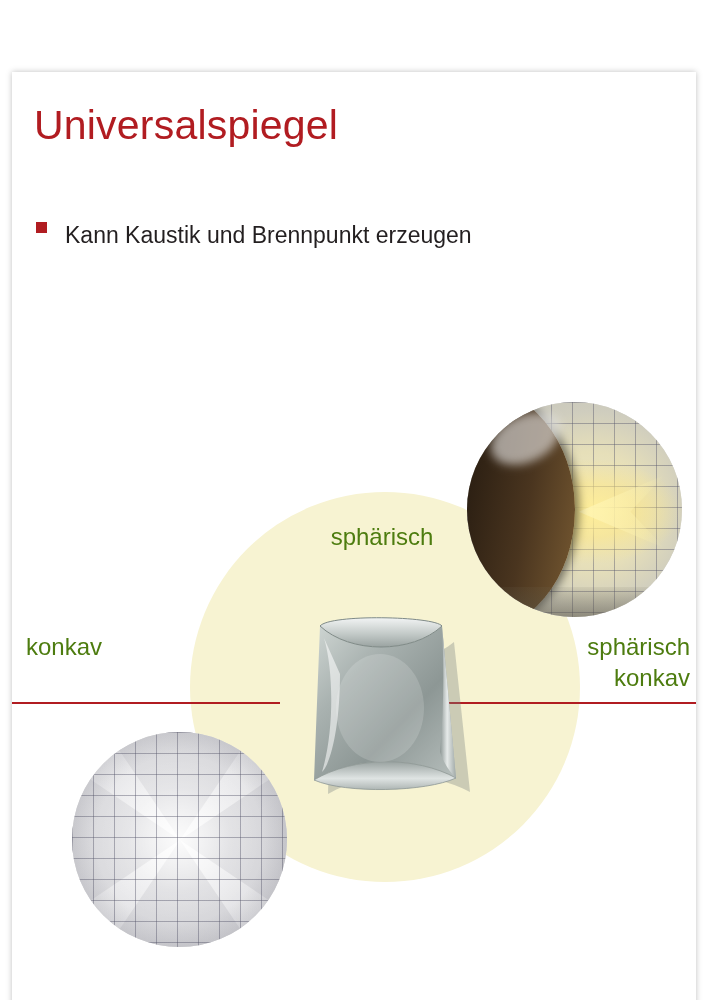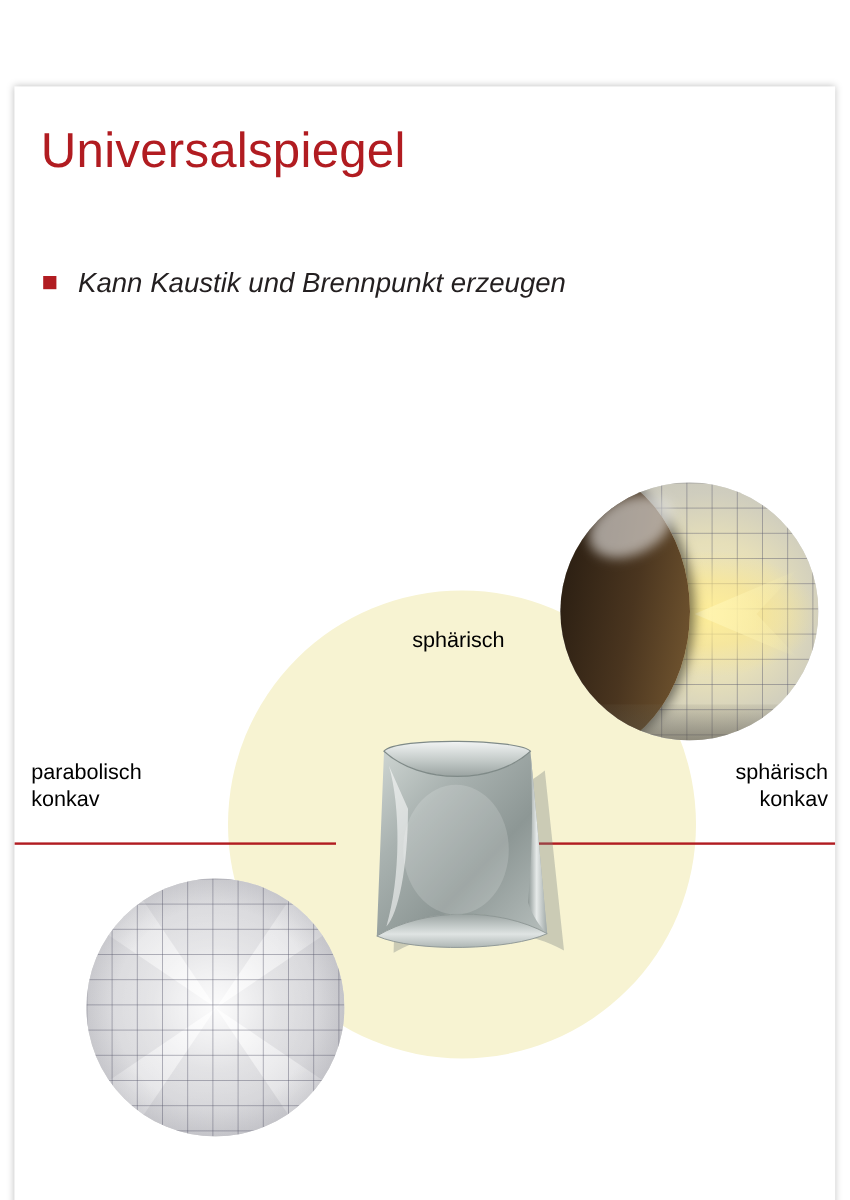--- a/index.html
+++ b/index.html
@@ -35,22 +35,20 @@
     letter-spacing: 0.2px;
     white-space: nowrap;
   }
 
   
   .bullet-row {
     position: absolute;
     left: 24px;
     top: 150px;
     display: flex;
-    align-items: center;
-    font-style: italic;
   }
   .bullet-mark {
     width: 11px;
     height: 11px;
     background: #b11c21;
     margin-right: 18px;
     flex: 0 0 auto;
   }
   .bullet-text {
     font-size: 23px;
@@ -83,22 +81,22 @@
     position: absolute;
     height: 2px;
     background: #b11c21;
   }
   .rule-left  { left: 0px;   top: 385px; width: 268px; }
   .rule-right { left: 428px; top: 385px; width: 256px; }
 
   
   .lbl {
     position: absolute;
-    color: #000000;
-    font-size: 18px;
+    color: #4d7c0f;
+    font-size: 24px;
     line-height: 1.28;
   }
   .lbl-parabolisch { left: 14px;  top: 315px; text-align: left; }
   .lbl-spharisch   { left: 430px; top: 315px; width: 248px; text-align: right; }
   .lbl-konvex      { left: 270px; top: 205px; width: 200px; text-align: center; }
   .lbl-plan        { left: 280px; top: 500px; width: 180px; text-align: center; }
 
   
   .inset {
     position: absolute;
@@ -293,21 +291,20 @@
 
         <path d="M20 168 C 60 144, 122 144, 162 166 C 132 180, 52 182, 20 168 Z" fill="url(#botGrad)" stroke="#8d9795" stroke-width="0.8"></path>
 
         <path d="M30 26 C 40 60, 40 120, 28 160 C 38 150, 46 110, 46 62 Z" fill="rgba(255,255,255,0.55)"></path>
 
         <ellipse cx="86" cy="96" rx="44" ry="54" fill="rgba(255,255,255,0.16)"></ellipse>
       </svg>
     </div>
 
     <div class="lbl lbl-parabolisch">
-      <div>parabolisch</div>
       <div>konkav</div>
     </div>
 
     <div class="lbl lbl-spharisch">
       <div>sphärisch</div>
       <div>konkav</div>
     </div>
 
     <div class="lbl lbl-konvex">
       <div>sphärisch</div>

